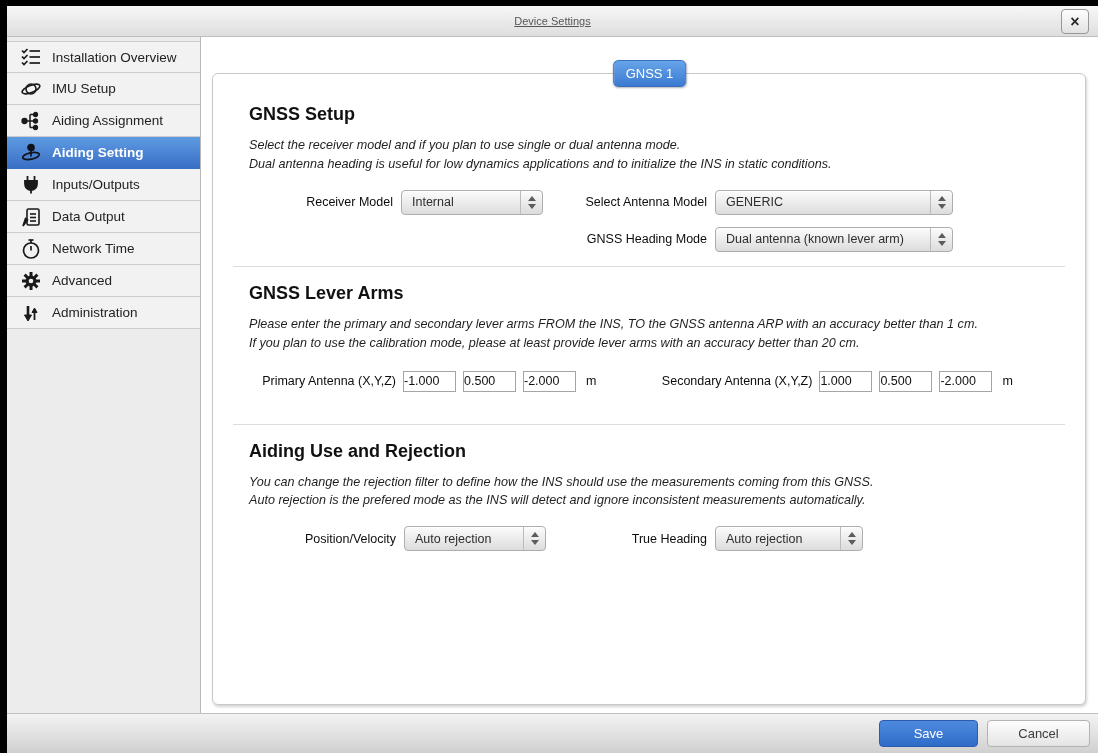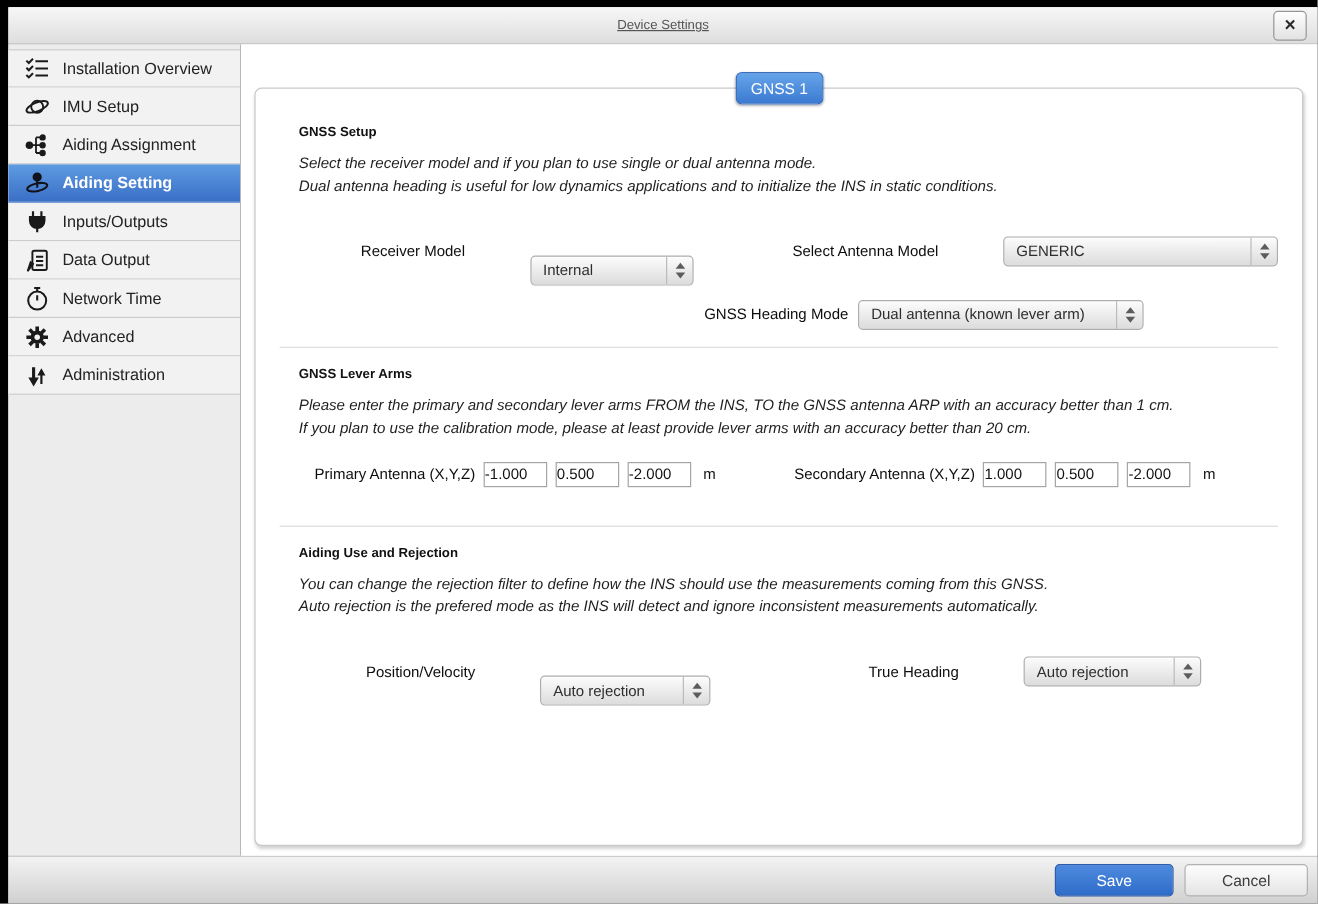--- a/index.html
+++ b/index.html
@@ -77,21 +77,21 @@
   .panel {
     position: absolute; left: 11px; right: 12px; top: 36px; bottom: 8px;
     background: #fff;
     border: 1px solid #c9c9c9; border-radius: 6px;
     box-shadow: 1px 2px 3px rgba(0,0,0,.18);
     overflow: hidden;
   }
   .section { margin: 0 20px; padding: 16px 0 14px 16px; }
   .section.first { padding-top: 30px; }
   .section.bordered { border-top: 1px solid #ddd; }
-  .section-heading { font-size: 11px; font-weight: bold; color: #111; margin-bottom: 11px; }
+  .section-heading { font-size: 18px; font-weight: bold; color: #111; margin-bottom: 11px; }
   .desc { font-style: italic; font-size: 12.6px; color: #1f1f1f; line-height: 1.5; }
   .row { display: flex; align-items: center; }
   .flabel { font-size: 12.5px; color: #0d0d0d; text-align: right; white-space: nowrap; }
   .w-lab1 { width: 144px; }
   .w-lab2 { width: 164px; }
   .w-lab-arm1 { width: 147px; }
   .w-lab-arm2 { width: 216px; }
   .w-lab-rej2 { width: 161px; }
   .spacer-col { width: 294px; flex: 0 0 294px; }
   
@@ -105,32 +105,32 @@
     box-shadow: inset 0 1px 0 #fff;
   }
   .select .val { flex: 1; padding-left: 10px; white-space: nowrap; overflow: hidden; }
   .select .spin {
     width: 22px; flex: 0 0 22px; align-self: stretch;
     border-left: 1px solid #bbb;
     display: flex; flex-direction: column; align-items: center; justify-content: center;
   }
   .tri-up { width: 0; height: 0; border-left: 4px solid transparent; border-right: 4px solid transparent; border-bottom: 5px solid #5c5c5c; margin-bottom: 3px; }
   .tri-down { width: 0; height: 0; border-left: 4px solid transparent; border-right: 4px solid transparent; border-top: 5px solid #5c5c5c; }
-  .sel-142 { width: 142px; margin-top: 32px; }
+  .sel-142 { width: 142px; }
   .sel-148 { width: 148px; }
   .sel-238 { width: 238px; }
   .num-input {
     width: 53px; height: 21px; margin-left: 7px;
     border: 1px solid #a5a5a5;
     font-size: 12.5px; color: #111;
     padding: 1px 0;
     font-family: "Liberation Sans", sans-serif;
   }
   .unit { font-size: 12.5px; color: #111; margin-left: 10px; }
-  .mt16 { margin-top: 16px; gap: 46px; }
+  .mt16 { margin-top: 16px; }
   .mt12 { margin-top: 12px; }
   .mt18 { margin-top: 18px; }
   .pb-armsec { padding-bottom: 32px; }
   
   .footer {
     height: 40px; flex: 0 0 40px;
     background: linear-gradient(#f3f3f3, #d0d0d0);
     border-top: 1px solid #c0c0c0;
     display: flex; align-items: center; justify-content: flex-end;
     gap: 9px; padding-right: 8px;

